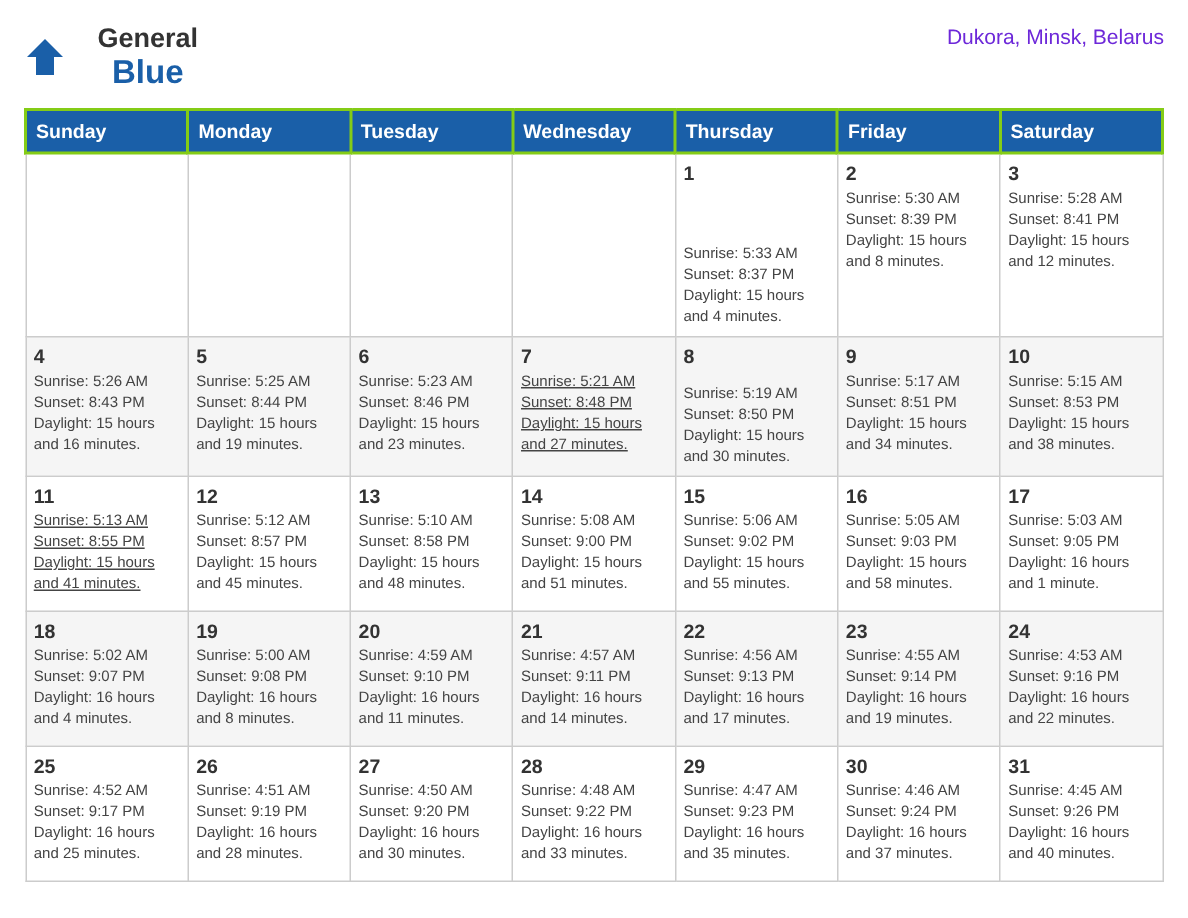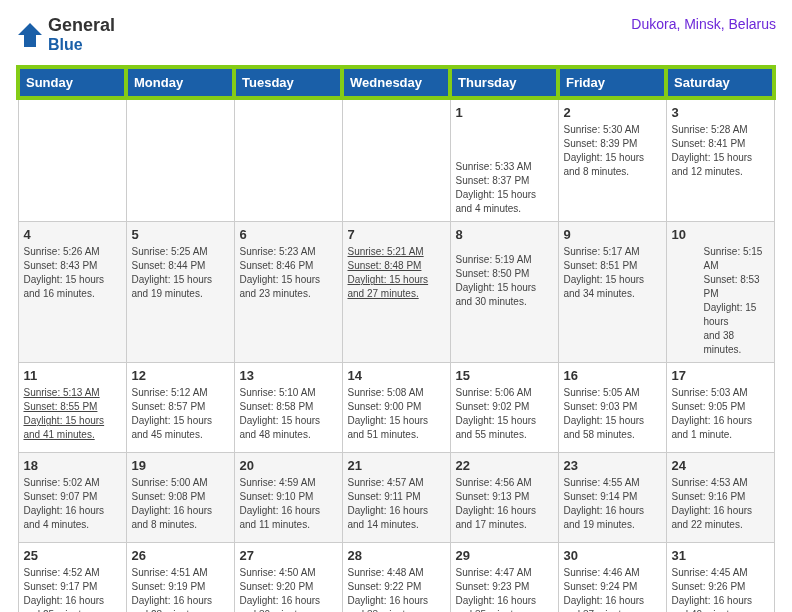--- a/index.html
+++ b/index.html
@@ -12,35 +12,37 @@
     }
     .header {
       display: flex;
       justify-content: space-between;
       align-items: flex-start;
       margin-bottom: 12px;
     }
     .logo {
       display: flex;
       align-items: center;
+      gap: 17px;
     }
     .logo-text {
       display: flex;
       flex-direction: column;
       line-height: 1.1;
     }
     .logo-general {
       font-size: 18px;
       font-weight: bold;
       color: #333;
     }
     .logo-blue {
-      font-size: 16px;
+      font-size: 22px;
       font-weight: bold;
       color: #1a5fa8;
+      text-align: center;
     }
     .logo-icon {
       width: 28px;
       height: 28px;
       margin-right: 4px;
     }
     .title-block {
       text-align: right;
     }
     .month-title {
@@ -57,21 +59,21 @@
       border-collapse: collapse;
       table-layout: fixed;
     }
     thead tr th {
       background-color: #1a5fa8;
       color: #fff;
       text-align: left;
       padding: 6px 6px;
       font-size: 13px;
       font-weight: bold;
-      border: 4px solid #84cc16;
+      border: 2px solid #84cc16;
     }
     tbody tr td {
       vertical-align: top;
       border: 1px solid #ccc;
       padding: 5px 5px;
       font-size: 10.5px;
       color: #333;
       height: 90px;
       background: #fff;
     }
@@ -190,21 +192,21 @@
         </td>
         <td>
           <span class="day-number">9</span>
           <div class="day-info" style="white-space: pre-line;">Sunrise: 5:17 AM
 Sunset: 8:51 PM
 Daylight: 15 hours
 and 34 minutes.</div>
         </td>
         <td>
           <span class="day-number">10</span>
-          <div class="day-info" style="white-space: pre-line; margin-left: 32px;">Sunrise: 5:15 AM
+          <div class="day-info" style="white-space: pre-line;">Sunrise: 5:15 AM
 Sunset: 8:53 PM
 Daylight: 15 hours
 and 38 minutes.</div>
         </td>
       </tr>
       <tr>
         <td>
           <span class="day-number">11</span>
           <div class="day-info" style="white-space: pre-line; text-decoration: underline;">Sunrise: 5:13 AM
 Sunset: 8:55 PM

